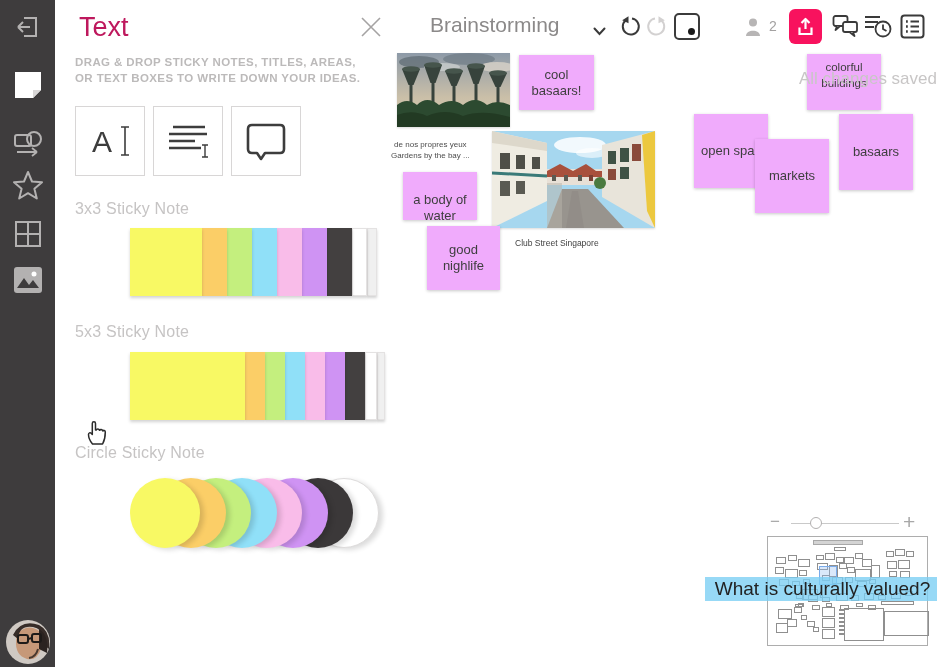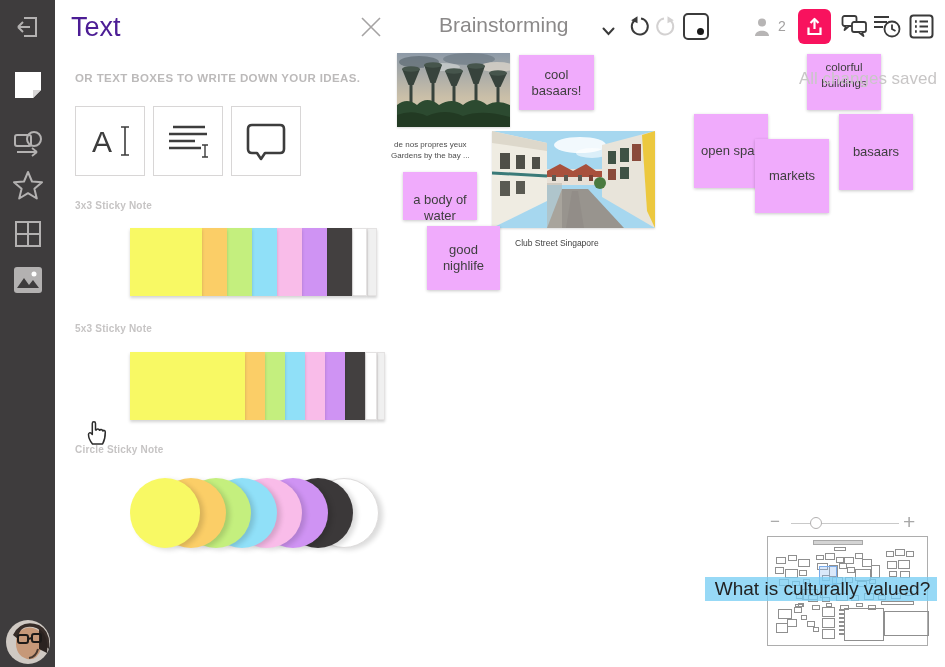--- a/index.html
+++ b/index.html
@@ -4,29 +4,29 @@
 <style>
   * { margin:0; padding:0; box-sizing:border-box; }
   html,body { width:945px; height:667px; overflow:hidden; }
   body { font-family:"Liberation Sans", sans-serif; background:#ffffff; position:relative; }
   .abs { position:absolute; }
   
   #sidebar { left:0; top:0; width:55px; height:667px; background:#3e3c3d; z-index:60; }
   .side-icon { position:absolute; left:0; width:55px; display:flex; justify-content:center; cursor:pointer; }
   
   #panel { left:55px; top:0; width:335px; height:667px; background:#ffffff; z-index:50; }
-  .panel-title { position:absolute; left:16px; top:12px; font-size:27px; color:#4c1d95; font-weight:400; }
+  .panel-title { position:absolute; left:24px; top:12px; font-size:27px; color:#be185d; font-weight:400; }
   .panel-close { position:absolute; left:305px; top:16px; cursor:pointer; }
   .panel-desc { position:absolute; left:20px; top:54px; font-size:11.5px; line-height:16px; letter-spacing:0.4px; color:#bcbaba; font-weight:700; }
   .tool-box { position:absolute; top:106px; width:70px; height:70px; border:1px solid #d8d6d6; background:#fff; display:flex; align-items:center; justify-content:center; cursor:pointer; }
-  .sec-label { position:absolute; left:20px; font-size:10px; font-weight:700; color:#c6c4c4; letter-spacing:0.2px; }
+  .sec-label { position:absolute; left:20px; font-size:16px; font-weight:400; color:#c6c4c4; letter-spacing:0.2px; }
   .strip-seg { position:absolute; box-shadow:0 2px 3px rgba(0,0,0,0.18); }
   .circle-note { position:absolute; border-radius:50%; box-shadow:4px 2px 5px rgba(0,0,0,0.14); }
   
-  .tb { z-index:55;margin-left:9px; }
+  .tb { z-index:55; }
   #board-title { left:430px; top:13px; font-size:21px; color:#8b8989; cursor:pointer; }
   #collab-count { left:769px; top:18px; font-size:14px; color:#a3a1a1; }
   #share-btn { left:789px; top:9px; width:33px; height:35px; border-radius:6px; display:flex; align-items:center; justify-content:center; cursor:pointer; }
   
   .canvas-note { position:absolute; background:#f0abfc; box-shadow:0 1px 3px rgba(0,0,0,0.22); color:#3e3e3e; text-align:center; white-space:pre-line; overflow:hidden; cursor:pointer; line-height:16px; }
   .photo { position:absolute; box-shadow:0 1px 2px rgba(0,0,0,0.15); cursor:pointer; }
   .photo-caption { position:absolute; color:#4c4c4c; white-space:pre-line; }
   #saved-status { left:799px; top:69px; font-size:17px; color:#c8c6c6; z-index:40; }
   
   .zc { z-index:45; color:#a8a8a8; }
@@ -99,21 +99,21 @@
 </div>
 
 <div id="panel" class="abs">
   <div class="panel-title">Text</div>
   <div class="panel-close">
     <svg width="22" height="22" viewBox="0 0 22 22">
         <path d="M2 2 L20 20 M20 2 L2 20" stroke="#a5a3a3" stroke-width="1.6"></path>
       </svg>
   </div>
   <div class="panel-desc">
-    <br>
+    <span>DRAG &amp; DROP STICKY NOTES, TITLES, AREAS,</span><br>
     <span>OR TEXT BOXES TO WRITE DOWN YOUR IDEAS.</span>
   </div>
 
   <div class="tool-box" style="left:20px;">
     <svg width="44" height="40" viewBox="0 0 44 40">
       <text x="4" y="31" font-size="30" fill="#3d3d3d" font-family="Liberation Sans, sans-serif">A</text>
       <path d="M33 6 h8 M37 6 v28 M33 34 h8" stroke="#3d3d3d" stroke-width="1.6" fill="none"></path>
     </svg>
   </div>
   <div class="tool-box" style="left:98px;">

